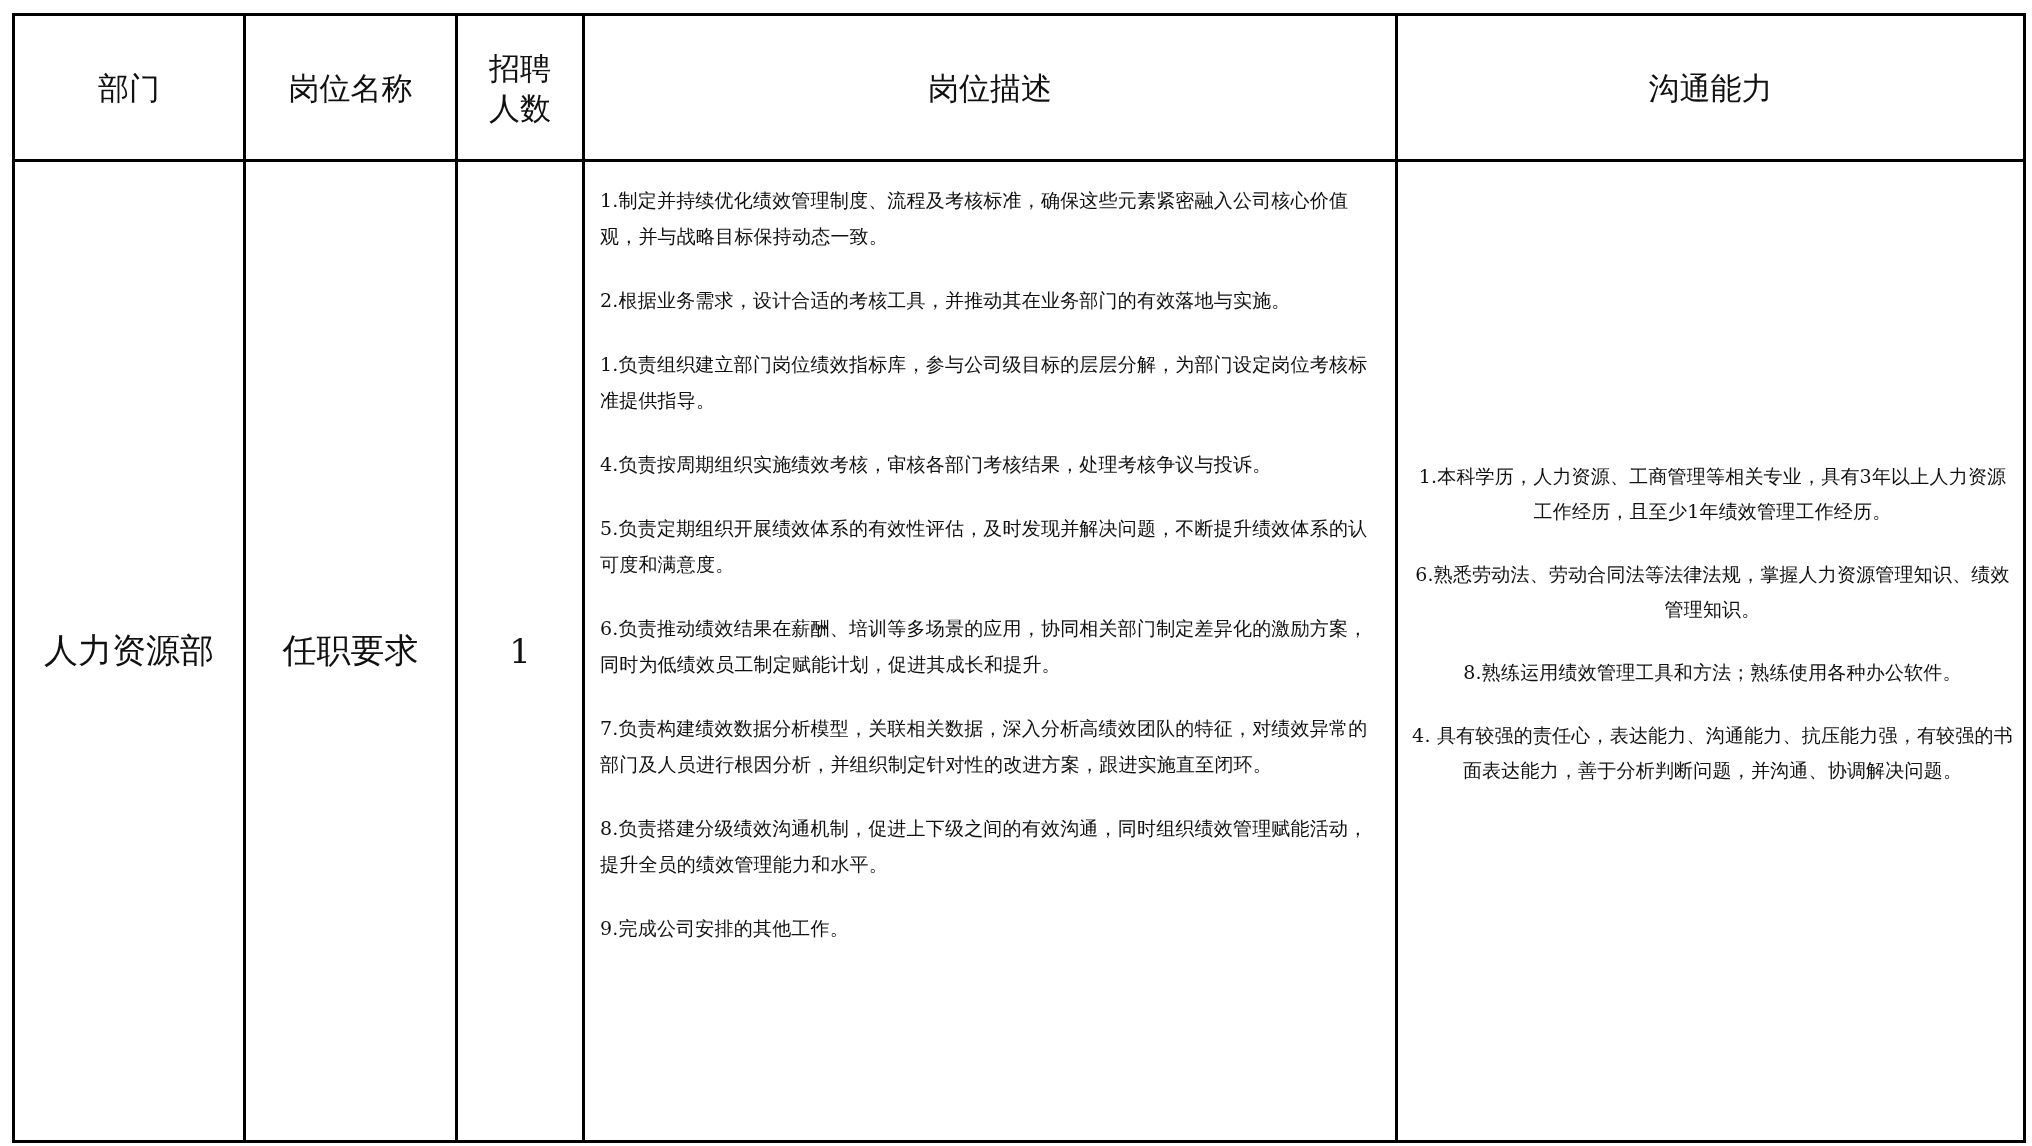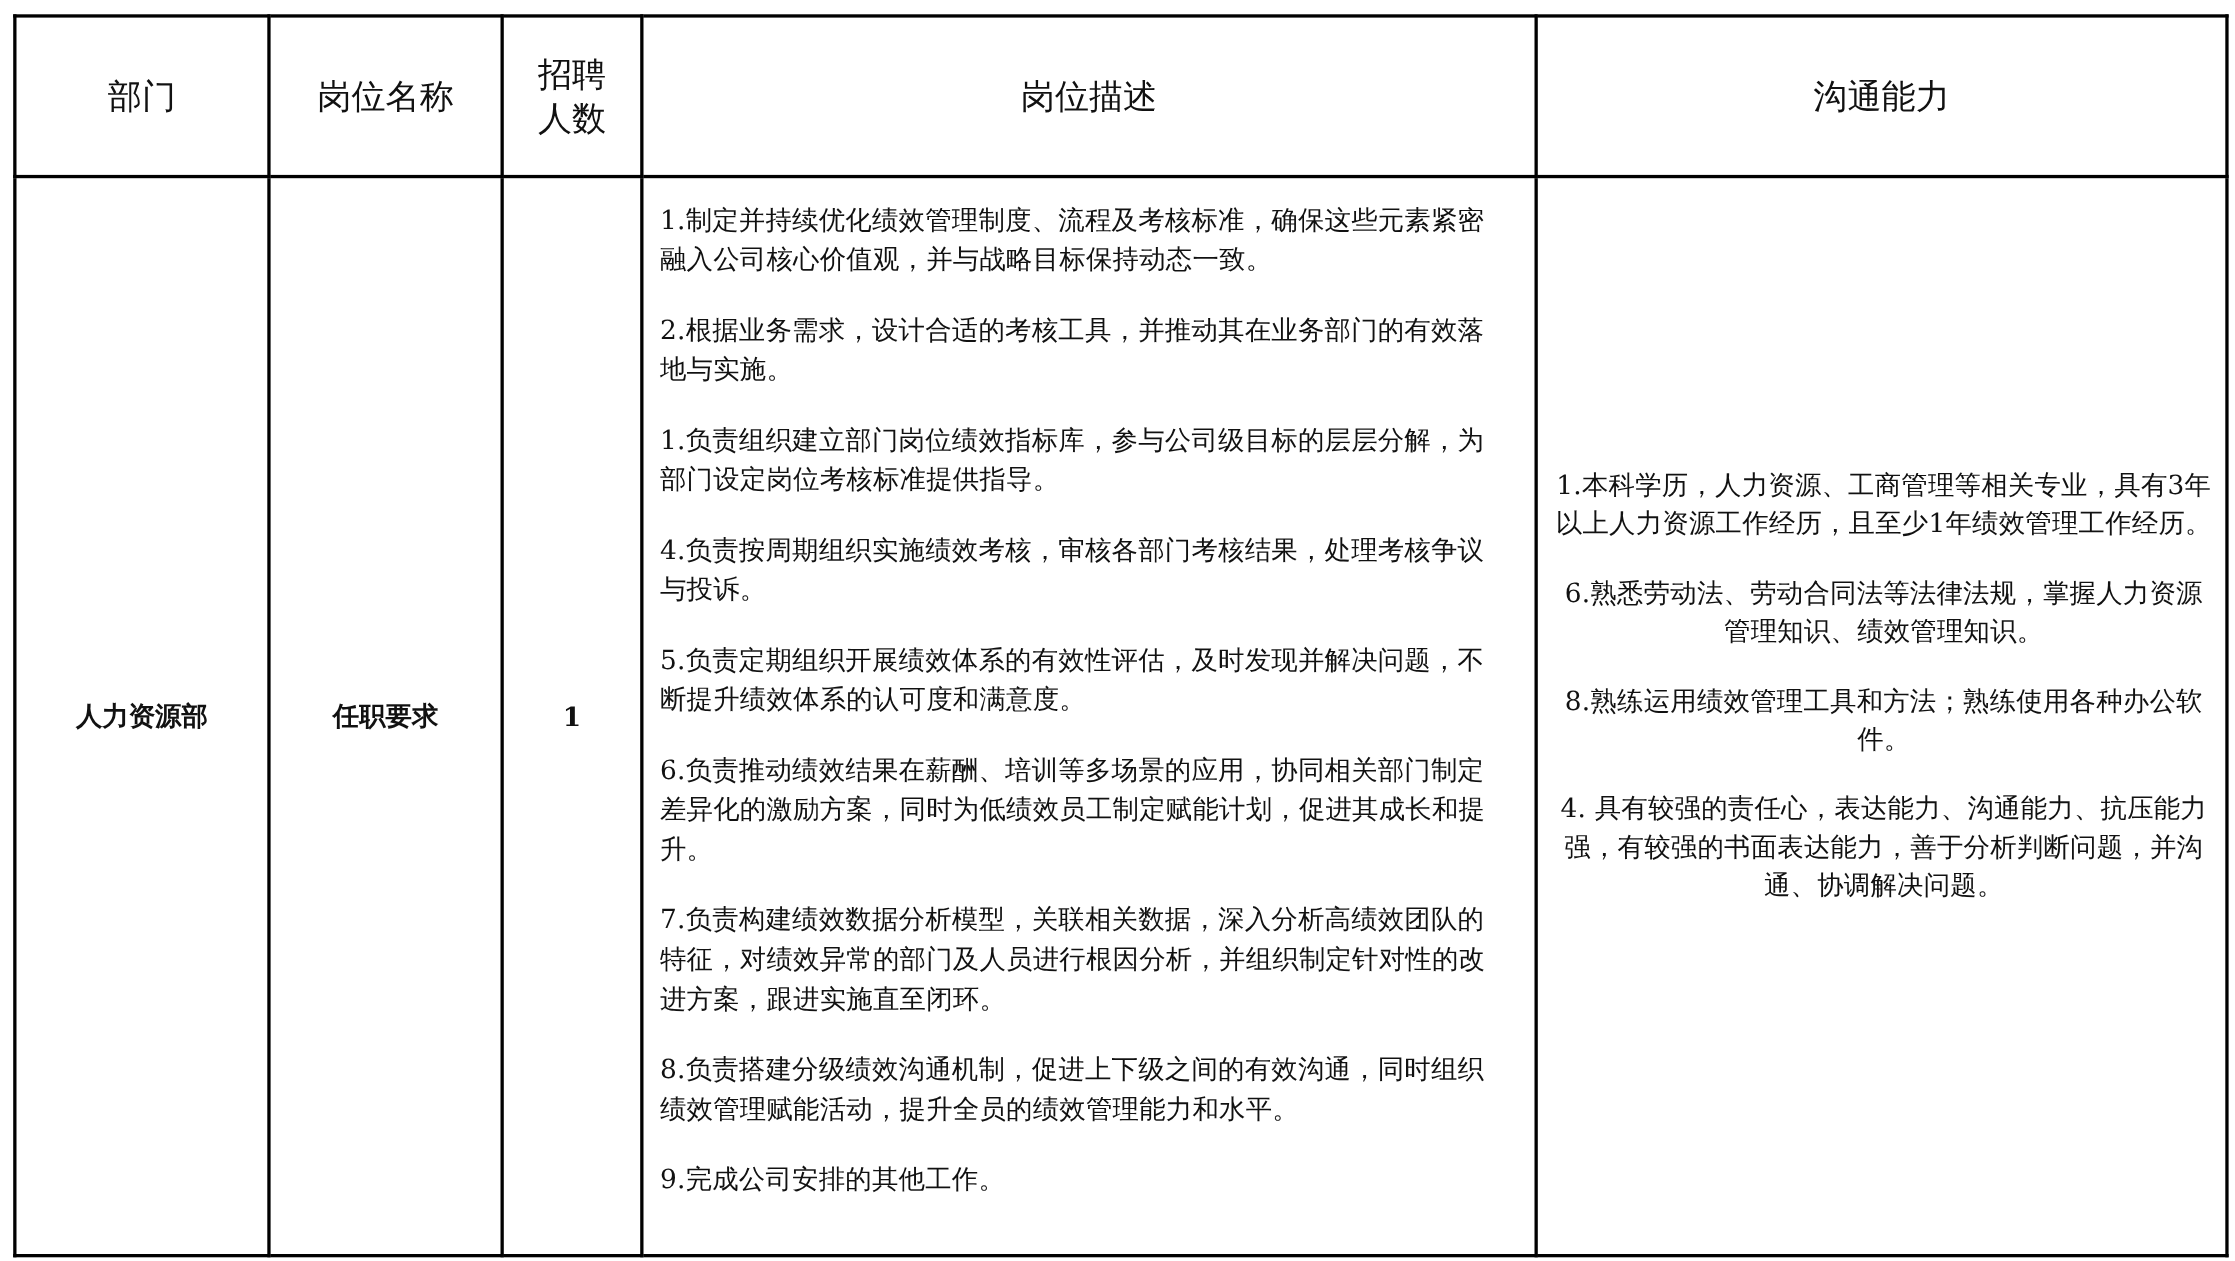--- a/index.html
+++ b/index.html
@@ -37,36 +37,36 @@
       font-weight: normal;
       line-height: 40px;
     }
     .col-dept { width: 231px; }
     .col-title { width: 212px; }
     .col-count { width: 127px; }
     .col-desc { width: 813px; }
     .col-req { width: 628px; }
 
     .cell-simple {
-      font-size: 24px;
-      font-weight: bold;
+      font-size: 34px;
+      font-weight: normal;
     }
     .cell-desc {
       text-align: left !important;
       vertical-align: top !important;
       padding: 20px 26px 0 15px !important;
     }
     .cell-req {
       text-align: right;
       vertical-align: middle !important;
       padding: 0 10px 55px 14px !important;
     }
     .para {
       margin: 0 0 28px 0;
-      font-size: 24px;
+      font-size: 19px;
       line-height: 36px;
       letter-spacing: 0.2px;
     }
     .cell-req .para {
       margin-bottom: 28px;
       line-height: 35px;
     }
     .para:last-child {
       margin-bottom: 0;
     }

